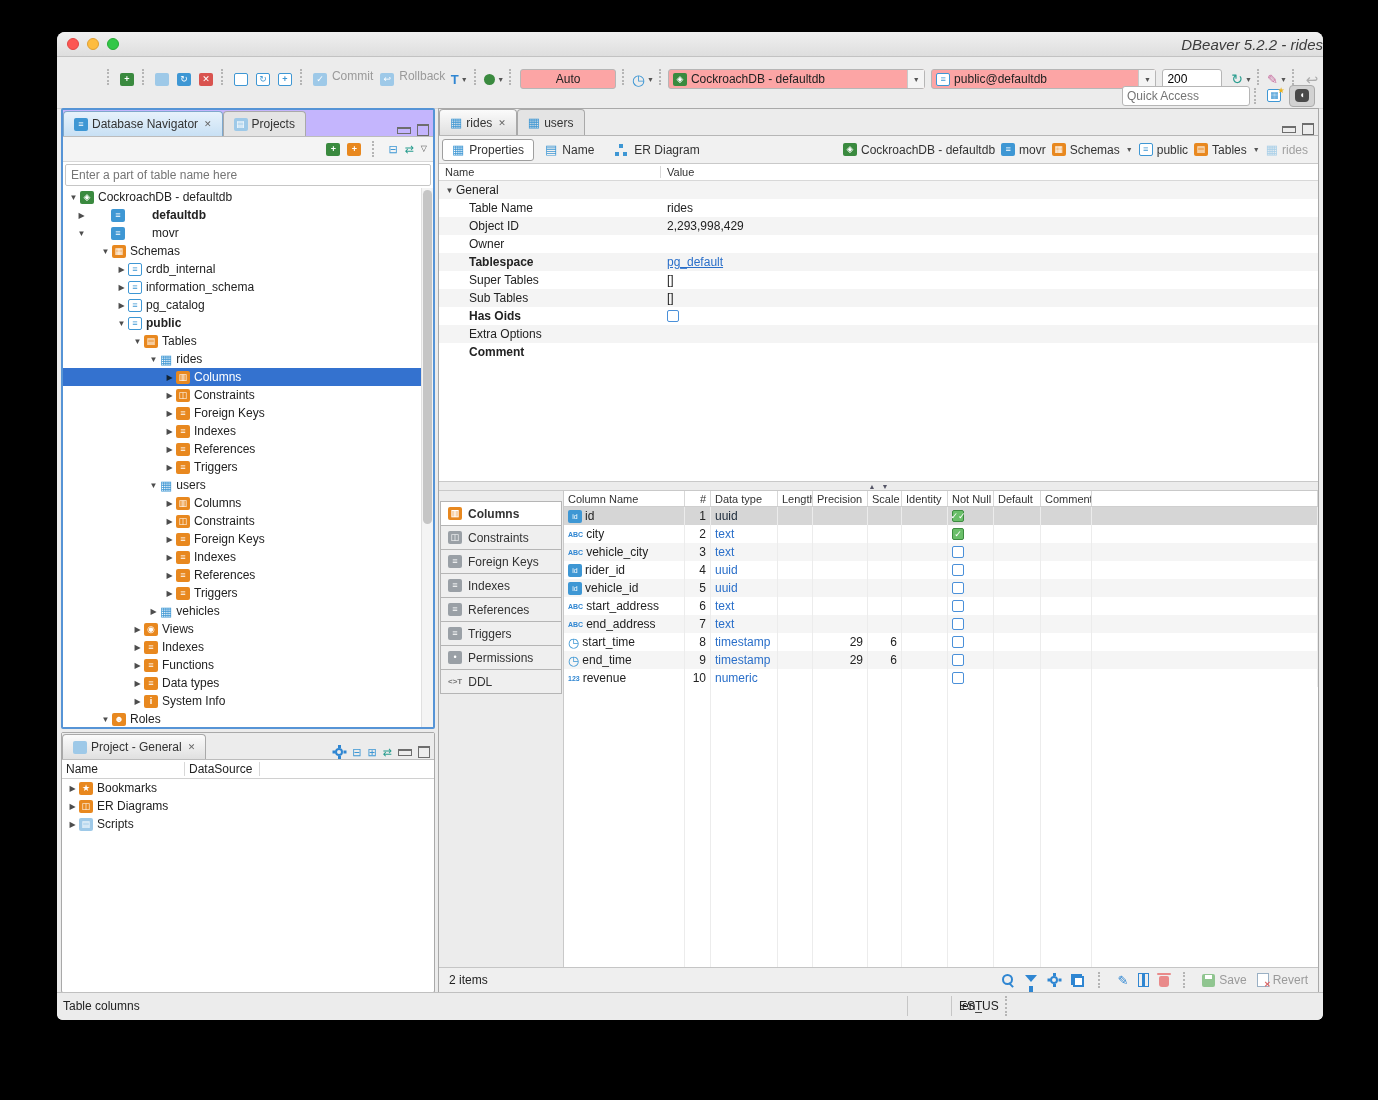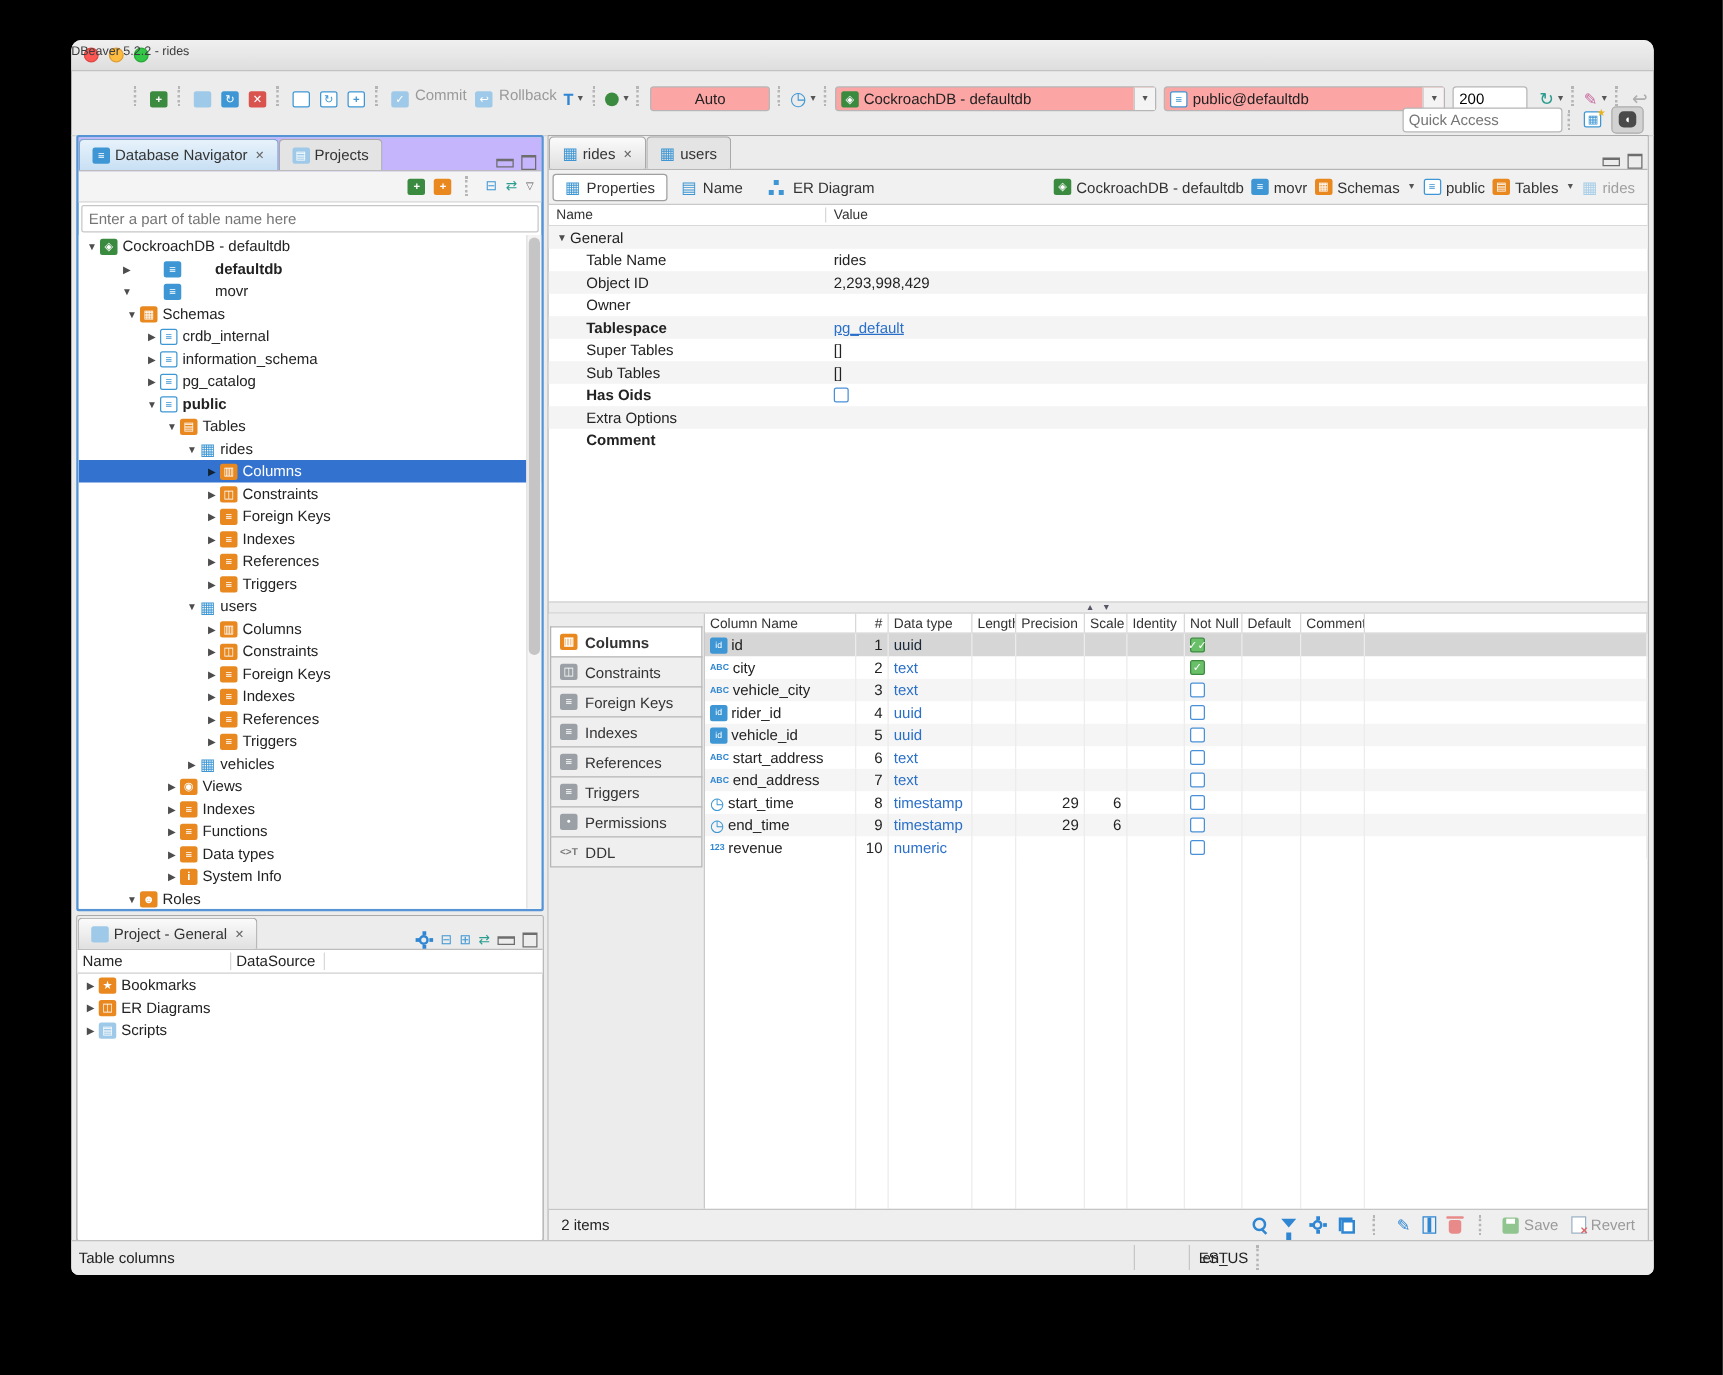--- a/index.html
+++ b/index.html
@@ -5,21 +5,21 @@
   html,body{margin:0;padding:0;background:#000;}
   .stage{position:relative;width:1378px;height:1100px;background:#000;font-family:"Liberation Sans",sans-serif;color:#222;}
   .window{position:absolute;left:57px;top:32px;width:1266px;height:988px;background:#ececec;border-radius:8px 8px 6px 6px;box-shadow:0 25px 60px rgba(0,0,0,.6);overflow:hidden;}
   
   .titlebar{position:absolute;left:0;top:0;right:0;height:24px;background:linear-gradient(#f0f0f0,#dedede);border-bottom:1px solid #c2c2c2;}
   .lights{position:absolute;left:10px;top:6px;display:flex;gap:8px;}
   .light{width:12px;height:12px;border-radius:50%;}
   .l-red{background:#fc5753;border:1px solid #df4744;box-sizing:border-box;}
   .l-yel{background:#fdbc40;border:1px solid #de9f34;box-sizing:border-box;}
   .l-grn{background:#33c748;border:1px solid #27aa35;box-sizing:border-box;}
-  .wtitle{position:absolute;left:0;right:0;top:4px;text-align:left;font-size:10px;color:#3c3c3c;}
+  .wtitle{position:absolute;left:0;right:0;top:4px;text-align:right;font-size:15px;color:#3c3c3c;font-style:italic;}
   
   .tb1{position:absolute;left:0;top:37px;right:0;height:26px;display:flex;padding-left:4px;margin-left:42px;}
   .tb2{position:absolute;left:0;top:51px;right:0;height:25px;display:flex;align-items:center;justify-content:flex-end;padding-right:8px;border-bottom:1px solid #d4d4d4;}
   .hseg{width:3px;height:16px;border-left:2px dotted #b5b5b5;margin:0 4px;}
   .tbi{display:inline-flex;align-items:center;justify-content:center;min-width:20px;height:20px;margin:0 1px;}
   .tbl{font-size:12px;color:#9a9a9a;margin:0 3px 0 1px;}
   .dd{font-size:7px;color:#555;margin-left:2px;}
   .combo{display:inline-flex;align-items:center;height:20px;background:#fca5a5;border:1px solid #b6b6b6;border-radius:3px;font-size:12px;box-sizing:border-box;}
   .combo .arrbox{width:16px;align-self:stretch;border-left:1px solid #c9c9c9;display:flex;align-items:center;justify-content:center;font-size:7px;color:#555;background:#f4f4f4;}
   .auto{width:96px;justify-content:center;margin:0 2px;}
@@ -80,21 +80,21 @@
   .navtabs{background:#c4b5fd;border-bottom:1px solid #bcbcbc;}
   .navtb{height:24px;display:flex;align-items:center;justify-content:flex-end;gap:7px;background:#f4f4f4;border-bottom:1px solid #d8d8d8;padding-right:6px;}
   .filter{margin:2px;height:20px;border:1px solid #c6c6c6;border-radius:2px;font-size:12px;color:#aaa;padding:0 5px;font-family:"Liberation Sans",sans-serif;}
   .tree{position:relative;flex:1;overflow:hidden;background:#fff;}
   .trow{display:flex;align-items:center;height:18px;font-size:12px;white-space:nowrap;}
   .trow .ar{width:13px;text-align:center;color:#4d4d4d;font-size:8px;flex:none;}
   .ar.open::before{content:"▼";} .ar.closed::before{content:"▶";}
   .tl{margin-left:4px;}
   .b .tl{font-weight:bold;}
   .trow.sel{background:#3472cf;color:#fff;}
-  .lv0{padding-left:4px;}.lv1{padding-left:32px;gap:23px;}.lv2{padding-left:36px;}.lv3{padding-left:52px;}
+  .lv0{padding-left:4px;}.lv1{padding-left:12px;gap:23px;}.lv2{padding-left:36px;}.lv3{padding-left:52px;}
   .lv4{padding-left:68px;}.lv5{padding-left:84px;}.lv6{padding-left:100px;}
   .vscroll{position:absolute;right:0;top:0;width:11px;bottom:0;background:#f4f4f4;border-left:1px solid #e0e0e0;}
   .vthumb{position:absolute;left:1px;right:1px;top:2px;height:62%;background:#c5c5c5;border-radius:5px;}
   
   .projpanel{position:absolute;left:4px;top:700px;width:374px;height:261px;background:#fff;border:1px solid #a9a9a9;border-radius:2px;box-sizing:border-box;display:flex;flex-direction:column;}
   .projhead{display:flex;height:18px;border-bottom:1px solid #d0d0d0;font-size:12px;align-items:center;background:#fff;}
   .projhead .hc1{width:118px;padding-left:4px;border-right:1px solid #d8d8d8;}
   .projhead .hc2{padding-left:4px;border-right:1px solid #d8d8d8;width:70px;}
   
   .editor{position:absolute;left:381px;top:76px;width:881px;height:885px;background:#fff;border:1px solid #a9a9a9;box-sizing:border-box;display:flex;flex-direction:column;}

